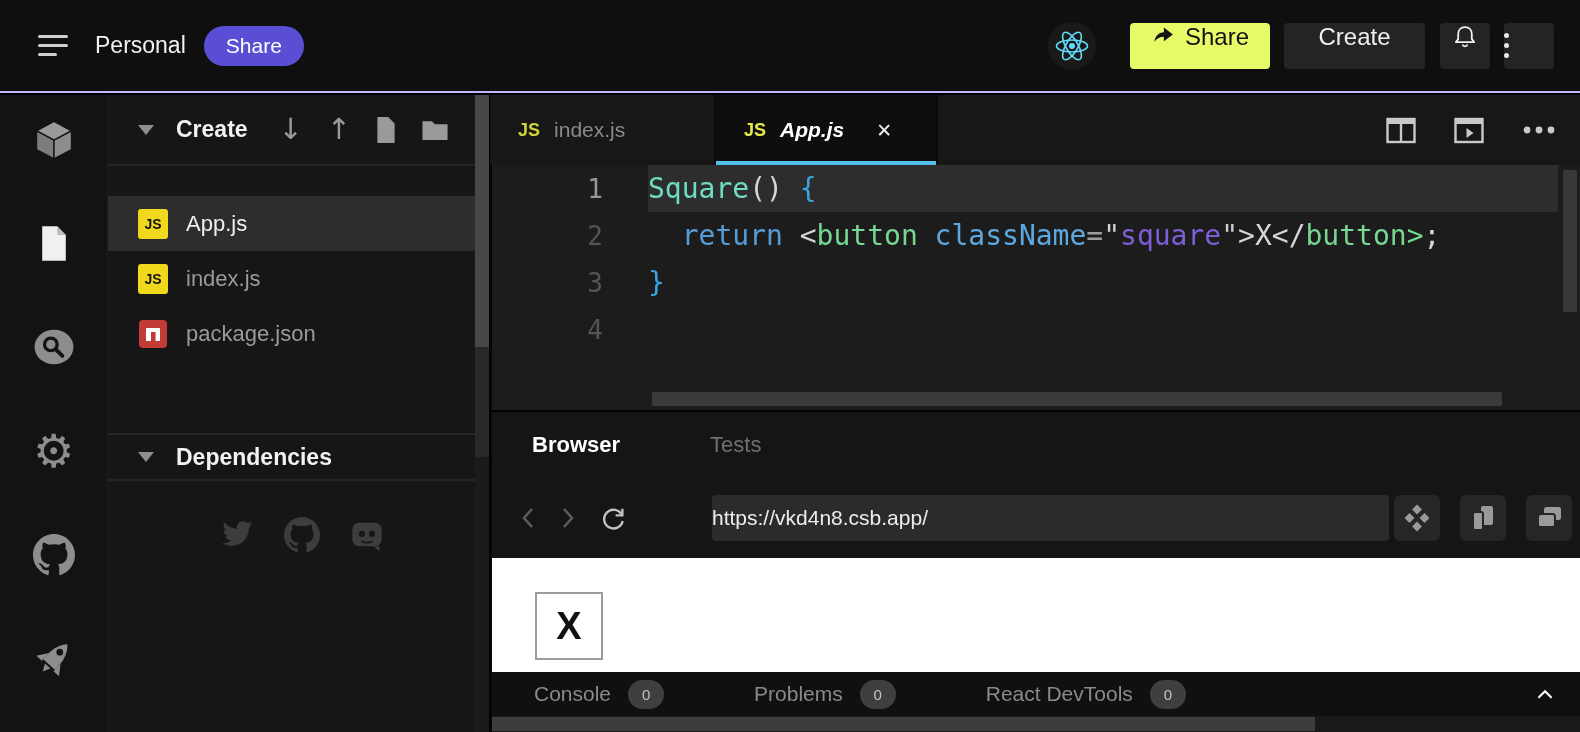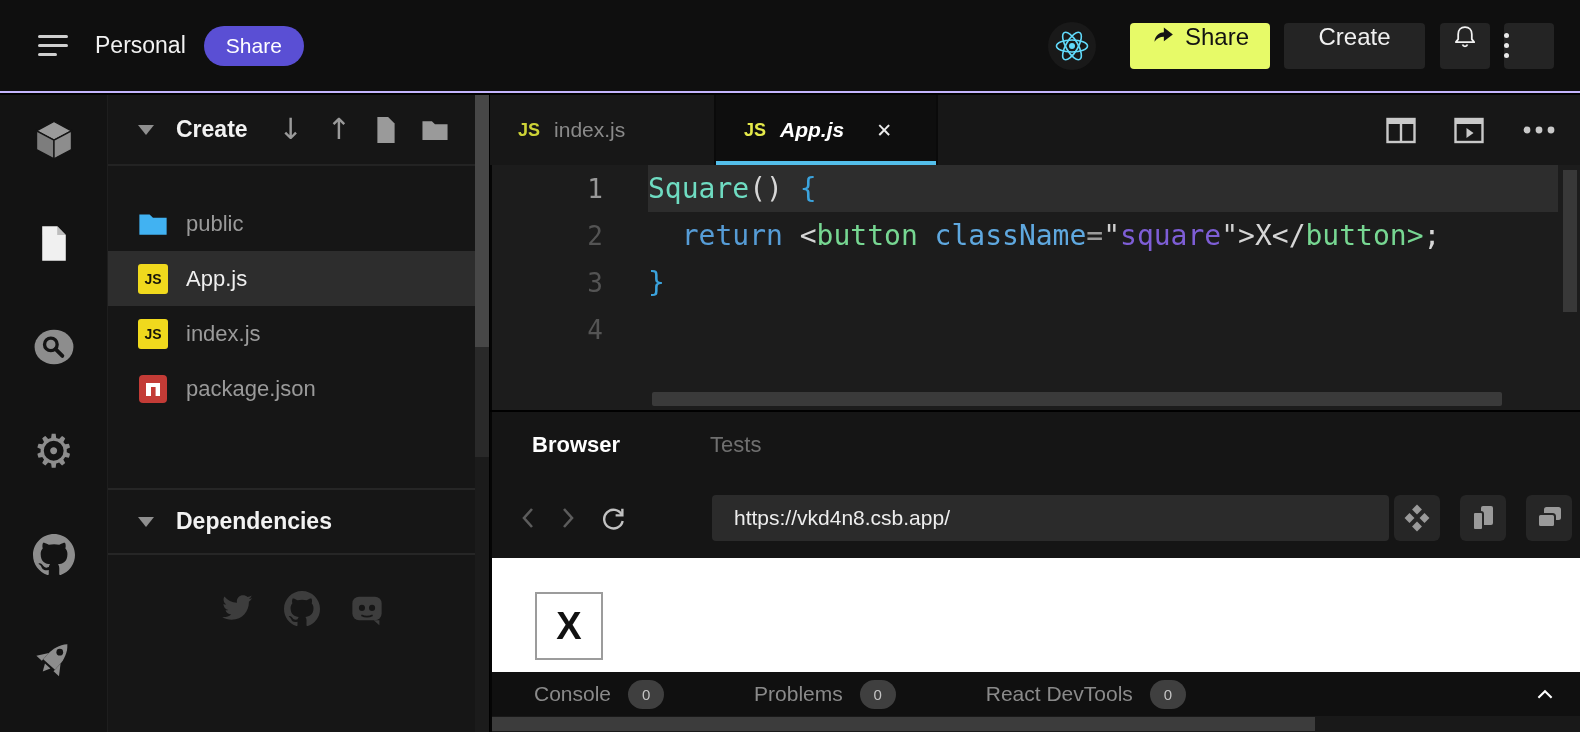--- a/index.html
+++ b/index.html
@@ -43,21 +43,21 @@
   .files-title { margin-left:22px; font-size:23px; font-weight:bold; color:#f2f2f2; }
   .files-header .hicons { margin-left:auto; display:flex; align-items:center; gap:24px; }
   .arrow-glyph { font-family:"DejaVu Sans", sans-serif; font-size:29px; color:#9a9a9a; line-height:1; }
   .file-list { margin-top:30px; }
   .file-row { height:55px; display:flex; align-items:center; padding-left:30px; gap:18px;
     font-size:22px; color:#9a9a9a; cursor:pointer; }
   .file-row.selected { background:#2d2d2d; color:#efefef; }
   .js-badge { width:30px; height:30px; background:#F0D91D; border-radius:3px; color:#15130a;
     font-size:14px; font-weight:bold; display:flex; align-items:center; justify-content:center; }
   .deps-section { margin-top:72px; border-top:2px solid #262626; border-bottom:2px solid #262626;
-    height:67px; display:flex; align-items:center; padding-left:30px; }
+    height:48px; display:flex; align-items:center; padding-left:30px; }
   .deps-title { margin-left:22px; font-size:23px; font-weight:bold; color:#f2f2f2; }
   .social-row { margin-top:36px; display:flex; gap:28px; padding-left:110px; }
   
   .files-scroll { position:absolute; left:475px; top:95px; width:14px; height:637px; background:#1b1b1b; }
   .files-scroll .track { position:absolute; left:0; top:0; width:14px; height:362px; background:#292929; }
   .files-scroll .thumb { position:absolute; left:0; top:0; width:14px; height:252px; background:#474747; }
   
   .tabbar { position:absolute; left:490px; top:95px; width:1090px; height:70px; background:#171717;
     display:flex; align-items:stretch; }
   .tab { display:flex; align-items:center; padding:0 28px; gap:14px; font-size:21px; color:#8a8a8a;
@@ -87,21 +87,21 @@
   
   .browser { position:absolute; left:490px; top:412px; width:1090px; height:320px; background:#151515;
     border-left:2px solid #050505; }
   .browser-tabs { height:66px; display:flex; align-items:center; padding-left:40px; gap:90px; }
   .btab { font-size:22px; color:#6f6f6f; cursor:pointer; }
   .btab.active { color:#fff; font-weight:bold; }
   .browser-toolbar { height:80px; display:flex; align-items:center; padding-left:22px; }
   .navicon { width:28px; display:flex; justify-content:center; cursor:pointer; }
   .navicon + .navicon { margin-left:12px; }
   .url-bar { margin-left:86px; width:677px; height:46px; background:#2b2b2b; border-radius:4px;
-    display:flex; align-items:center; padding-left:22px; font-size:21px; color:#ededed; }
+    display:flex; align-items:center; font-size:21px; color:#ededed; }
   .toolbtns { margin-left:auto; margin-right:8px; display:flex; gap:20px; }
   .toolbtn { width:46px; height:46px; background:#262626; border-radius:6px;
     display:flex; align-items:center; justify-content:center; cursor:pointer; }
   .preview { position:absolute; left:0; top:146px; width:1090px; height:114px; background:#ffffff; }
   .preview-square { position:absolute; left:43px; top:34px; width:68px; height:68px; background:#fff;
     border:2px solid #9c9c9c; color:#111; font-size:38px; font-weight:bold;
     display:flex; align-items:center; justify-content:center; cursor:pointer; }
   .console-bar { position:absolute; left:0; top:260px; width:1090px; height:44px; background:#101010;
     display:flex; align-items:center; padding-left:42px; }
   .citem { display:flex; align-items:center; gap:17px; margin-right:90px; cursor:pointer; }
@@ -220,28 +220,20 @@
             </svg>
         </span>
         <span style="display:flex">
           <svg width="28" height="23" viewBox="0 0 26 22">
               <path d="M1 3 h9 l3 3 h12 v15 H1 z" fill="#9a9a9a"></path>
             </svg>
         </span>
       </span>
     </div>
     <div class="file-list">
-      <div class="file-row">
-        <span style="display:flex">
-          <svg width="30" height="25" viewBox="0 0 26 22">
-              <path d="M1 3 h9 l3 3 h12 v15 H1 z" fill="#41B2F2"></path>
-            </svg>
-        </span>
-        <span>public</span>
-      </div>
       <div class="file-row selected">
         <span class="js-badge">JS</span>
         <span>App.js</span>
       </div>
       <div class="file-row">
         <span class="js-badge">JS</span>
         <span>index.js</span>
       </div>
       <div class="file-row">
         <span style="display:flex">

